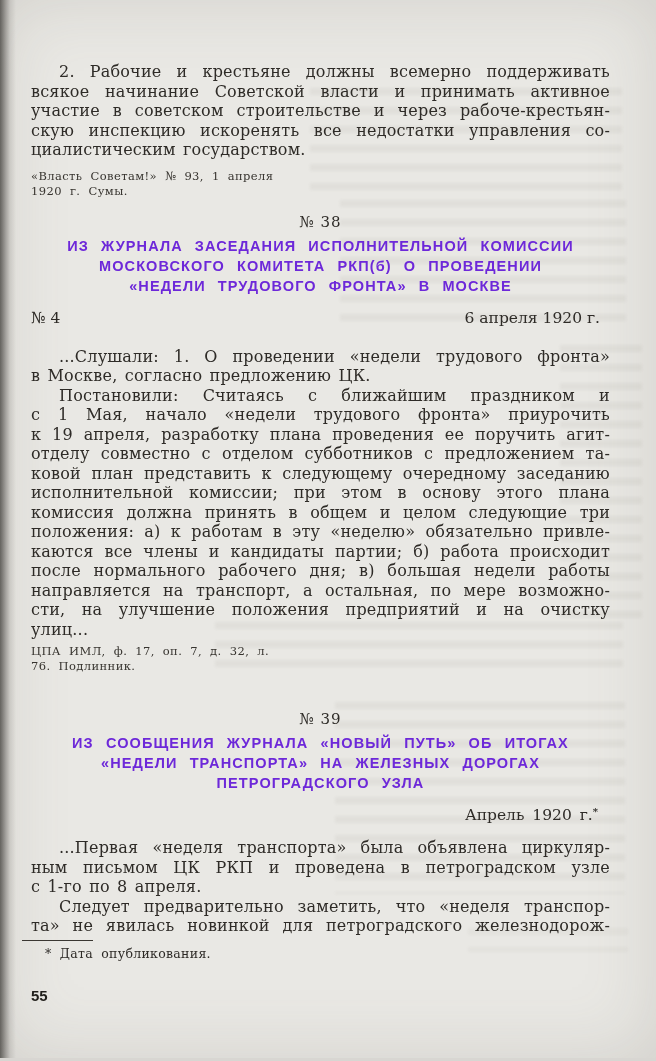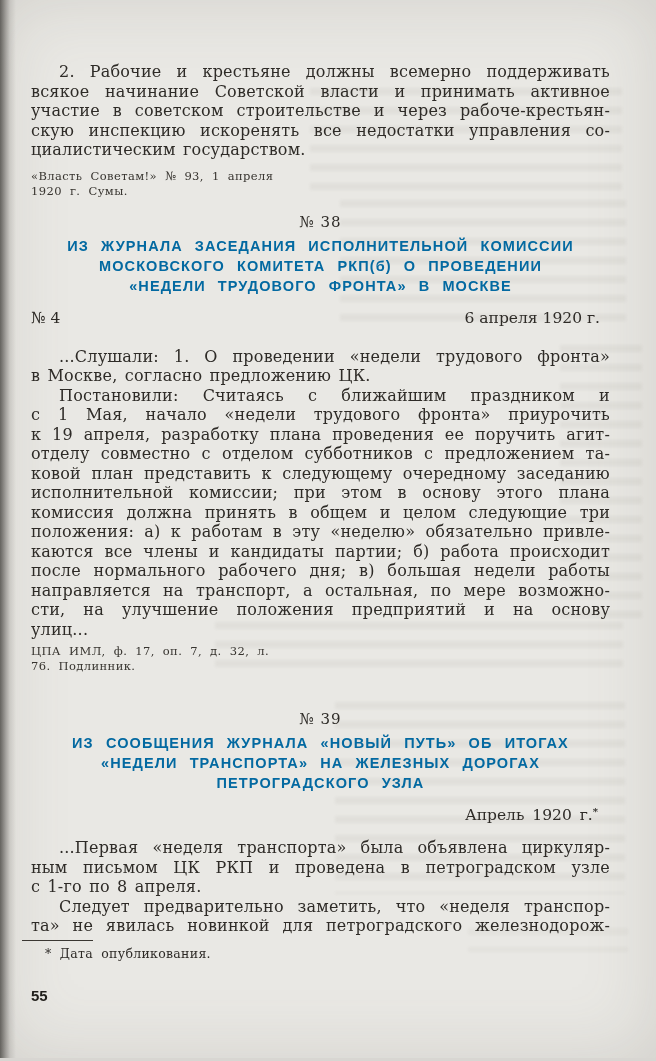--- a/index.html
+++ b/index.html
@@ -54,21 +54,21 @@
     text-align: center; font-size: 15px; line-height: 20px;
     letter-spacing: 1px; margin-top: 13px;
   }
   .title {
     text-align: center;
     font-family: "Liberation Sans", "DejaVu Sans", sans-serif;
     font-weight: bold;
     font-size: 14.5px; line-height: 20px;
     letter-spacing: 1.1px; word-spacing: 7px;
     margin-top: 4px;
-    color: #0369a1;
+    color: #6d28d9;
   }
   .meta-row {
     display: flex; justify-content: space-between; align-items: baseline;
     margin-top: 12px; font-size: 15.5px; line-height: 20px;
     padding-right: 10px;
   }
   .date-right {
     text-align: right; margin-top: 9px;
     font-size: 15.5px; line-height: 20px;
     padding-right: 12px; word-spacing: 3px;
@@ -145,21 +145,21 @@
       <div class="ln">с 1 Мая, начало «недели трудового фронта» приурочить</div>
       <div class="ln">к 19 апреля, разработку плана проведения ее поручить агит-</div>
       <div class="ln">отделу совместно с отделом субботников с предложением та-</div>
       <div class="ln">ковой план представить к следующему очередному заседанию</div>
       <div class="ln">исполнительной комиссии; при этом в основу этого плана</div>
       <div class="ln">комиссия должна принять в общем и целом следующие три</div>
       <div class="ln">положения: а) к работам в эту «неделю» обязательно привле-</div>
       <div class="ln">каются все члены и кандидаты партии; б) работа происходит</div>
       <div class="ln">после нормального рабочего дня; в) большая недели работы</div>
       <div class="ln">направляется на транспорт, а остальная, по мере возможно-</div>
-      <div class="ln">сти, на улучшение положения предприятий и на основу</div>
+      <div class="ln">сти, на улучшение положения предприятий и на очистку</div>
       <div class="ln end">улиц...</div>
     </div>
 
     <div class="src" style="margin-top:5px;">
       <div>ЦПА ИМЛ, ф. 17, оп. 7, д. 32, л.</div>
       <div>76. Подлинник.</div>
     </div>
 
     <div class="doclabel" style="margin-top:35px;">№ 39</div>
 

